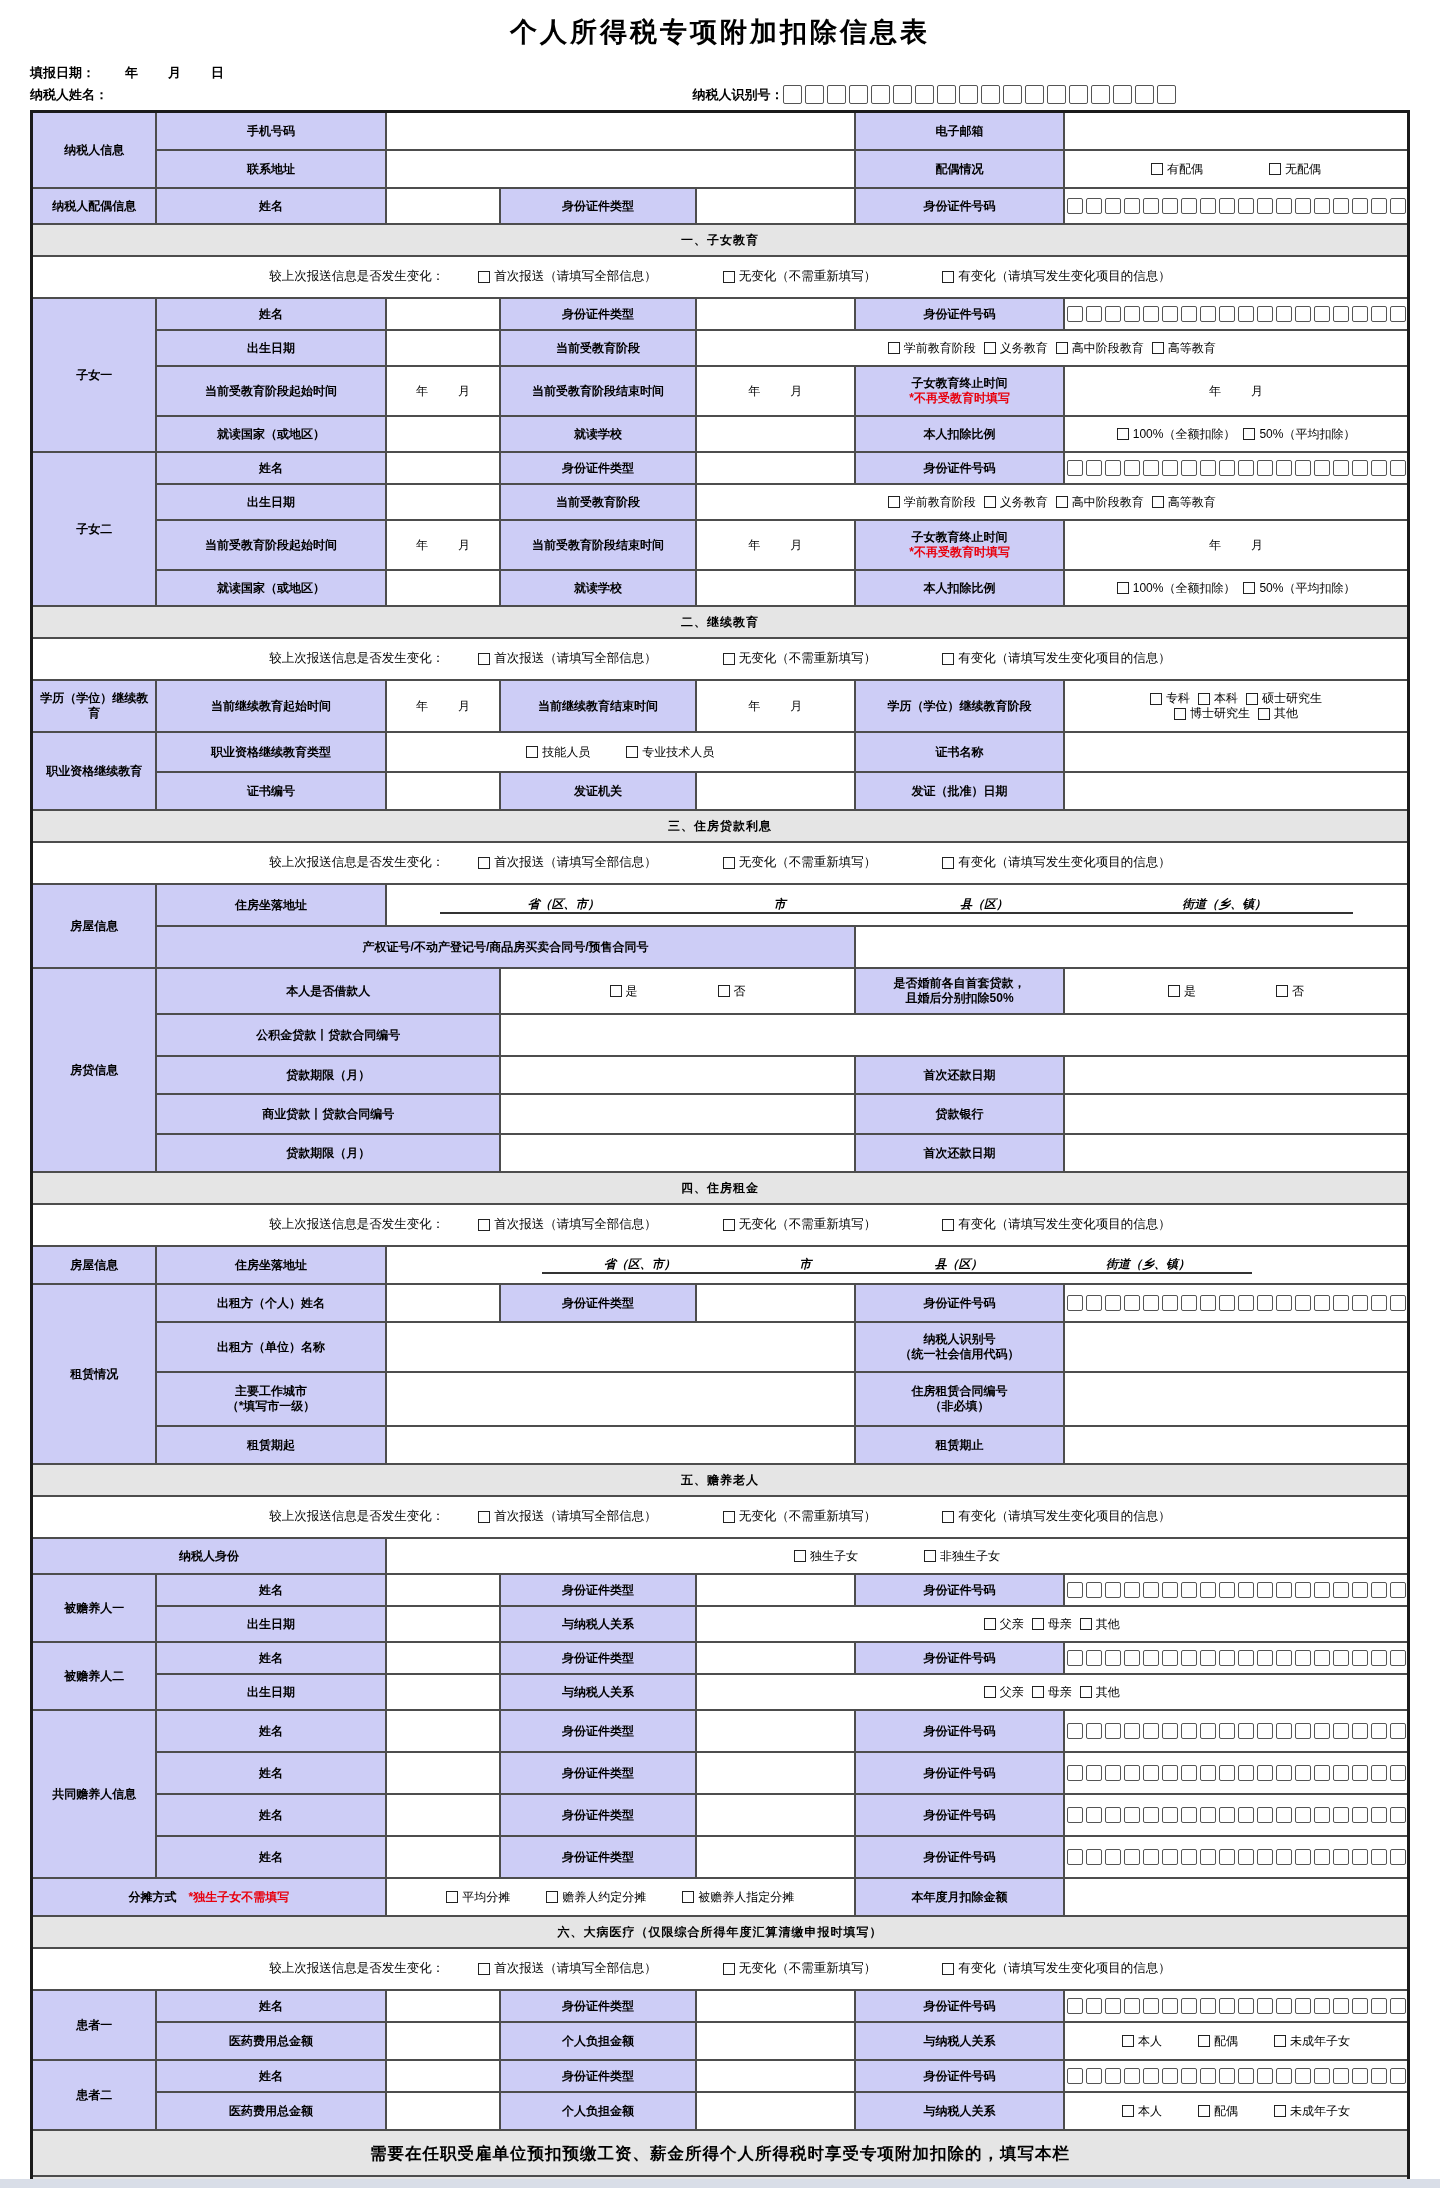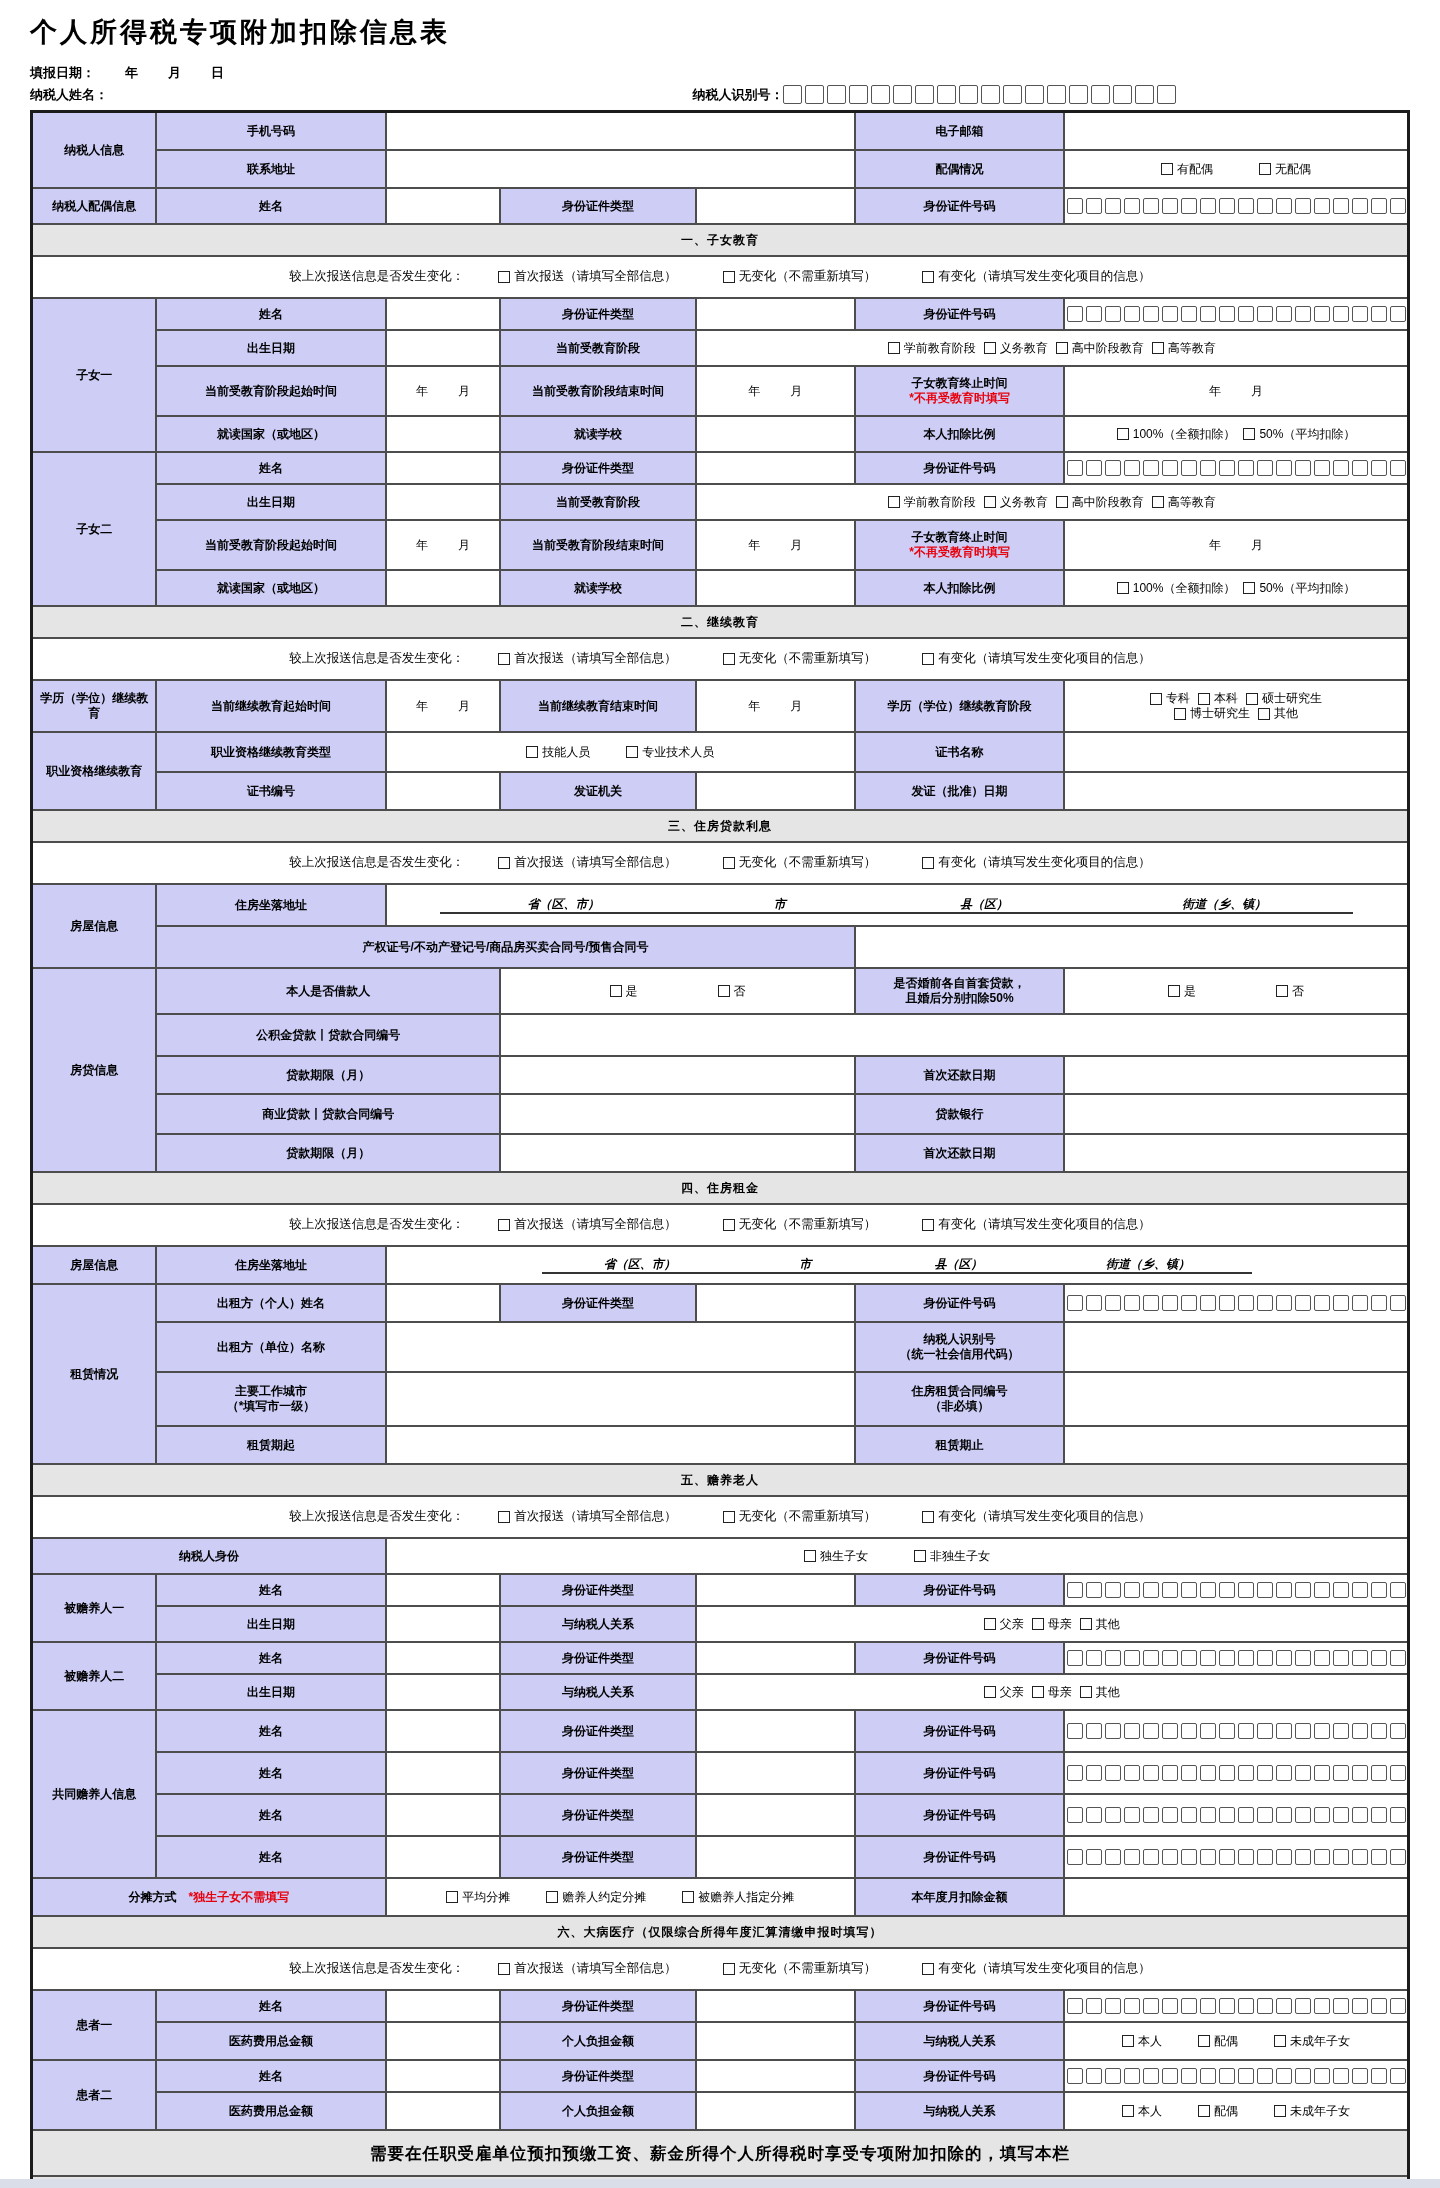--- a/index.html
+++ b/index.html
@@ -1,31 +1,31 @@
 <!DOCTYPE html>
 <html><head>
 <meta charset="utf-8">
 <style>
   html,body{margin:0;padding:0;background:#fff;}
   body{width:1440px;height:2188px;font-family:"Liberation Sans","DejaVu Sans",sans-serif;color:#000;position:relative;overflow:hidden;}
   .sheet{width:1380px;margin:0 auto;padding-top:8px;}
-  .title{font-size:27px;font-weight:bold;letter-spacing:3px;margin:6px 0 14px 0;}
+  .title{text-align:center;font-size:27px;font-weight:bold;letter-spacing:3px;margin:6px 0 14px 0;}
   .meta{display:flex;font-size:13px;font-weight:600;margin:3px 0;align-items:center;}
   .meta .l{width:48%;display:flex;align-items:center;}
   .meta .r{width:52%;display:flex;align-items:center;}
   .gap30>*{margin-right:30px;}
   table.form{width:100%;border-collapse:collapse;table-layout:fixed;border:3px solid #1b1b1b;margin-top:6px;}
   table.form td{border:2px solid #4d4d4d;font-size:12px;text-align:center;vertical-align:middle;padding:2px 3px;height:26px;line-height:1.25;}
   td.lab{background:#cdcdf6;font-weight:600;}
   td.in{background:#fff;}
   td.band{background:#e5e5e5;font-weight:bold;font-size:13.5px;height:27px;letter-spacing:1px;}
   tr.r30 td{height:30px;} tr.r32 td{height:32px;} tr.r34 td{height:34px;} tr.r36 td{height:36px;}
   tr.r40 td{height:40px;} tr.r44 td{height:44px;} tr.r46 td{height:46px;} tr.r48 td{height:48px;}
   .chg{display:flex;justify-content:center;align-items:center;gap:34px;font-size:12.5px;}
-  .opts{display:flex;justify-content:center;align-items:center;gap:46px;flex-wrap:nowrap;}
+  .opts{display:flex;justify-content:center;align-items:center;gap:66px;flex-wrap:nowrap;}
   .opts.tight{gap:8px;} .opts.wide{gap:80px;} .opts.mid{gap:36px;text-align:center;}
   .opt{display:inline-flex;align-items:center;gap:4px;white-space:nowrap;}
   .bx{width:10px;height:10px;border:1.5px solid #222;background:#fff;display:inline-block;flex:0 0 auto;}
   .boxes{display:flex;justify-content:center;align-items:center;gap:3px;}
   .box{width:14px;height:14px;border:1.5px solid #555;border-radius:2px;background:#fff;display:inline-block;flex:0 0 auto;}
   .tinboxes .box{width:17px;height:17px;}
   .ym{display:flex;justify-content:center;gap:30px;}
   .red{color:#e8000d;font-weight:bold;}
   .sm{font-size:10.5px;line-height:1.3;}
   .addrline{display:flex;justify-content:space-around;border-bottom:2px solid #333;width:90%;margin:0 auto;font-weight:600;font-style:italic;}

